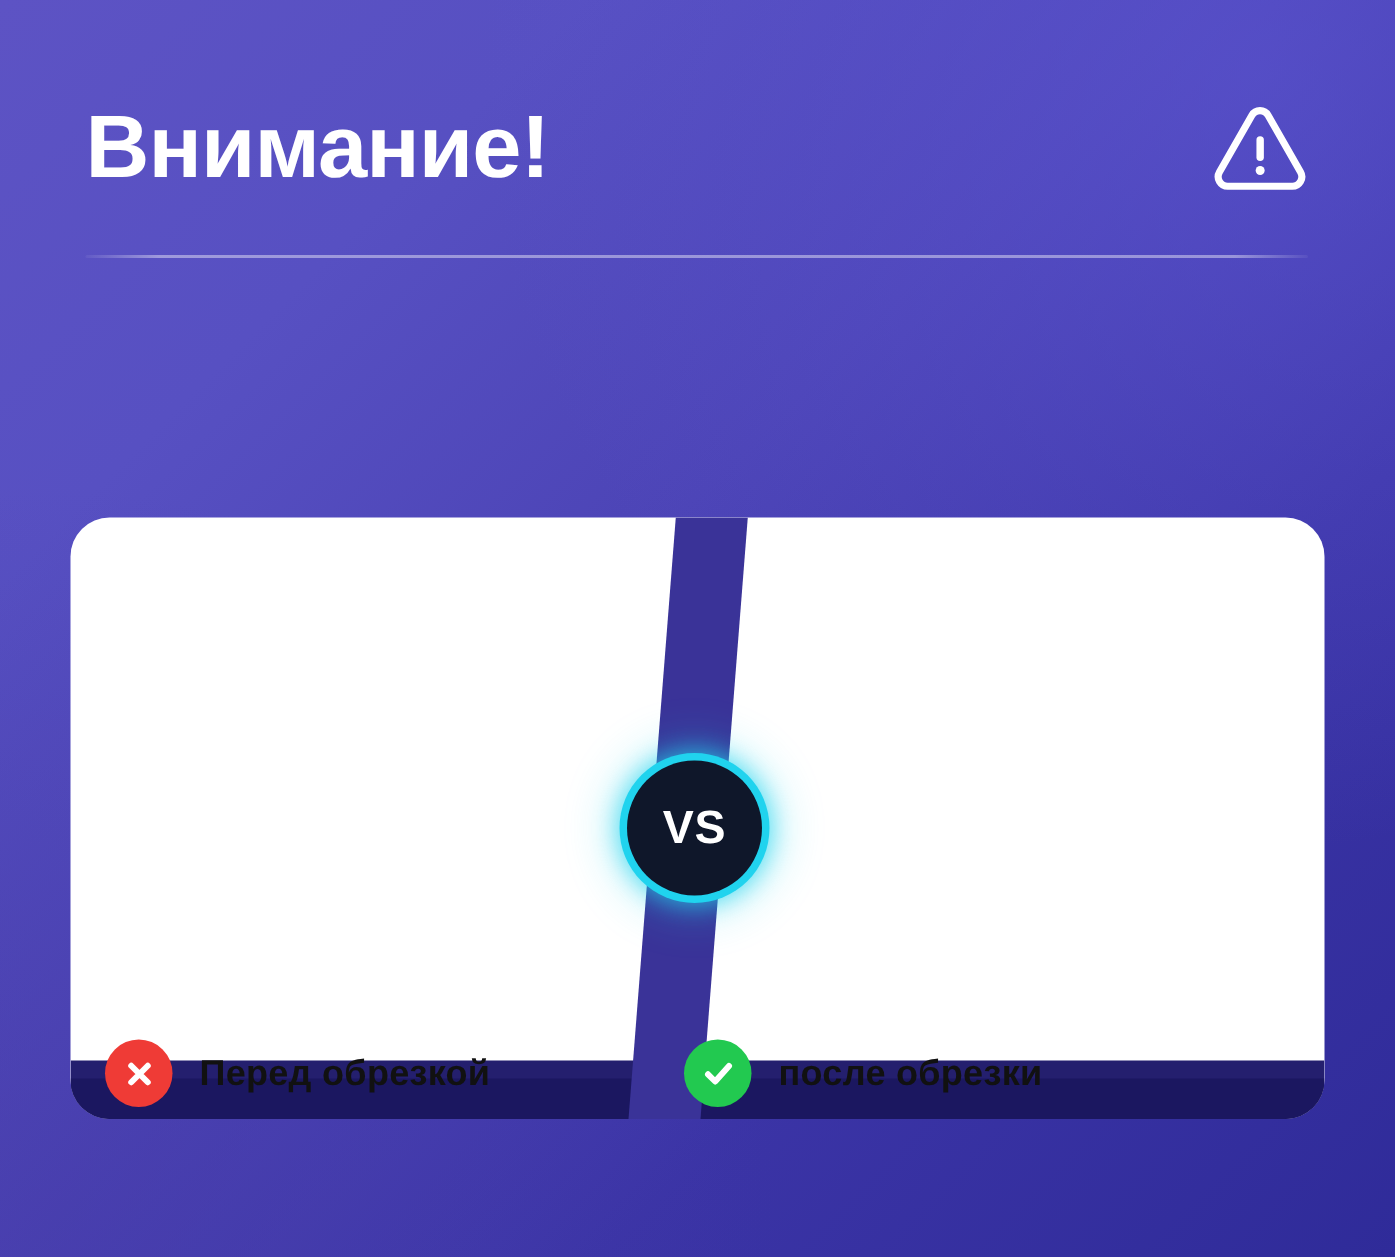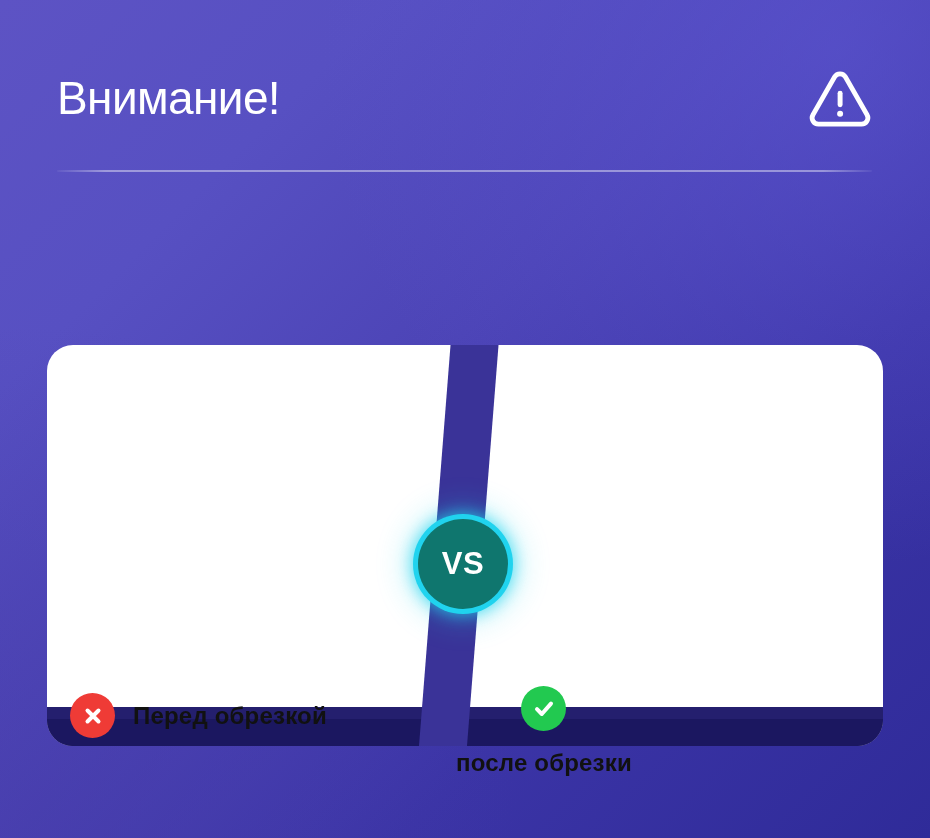--- a/index.html
+++ b/index.html
@@ -44,22 +44,22 @@
     left: 57px;
     top: 52px;
     right: 57px;
     height: 92px;
     display: flex;
     align-items: center;
     justify-content: space-between;
   }
   .title {
     color: #ffffff;
-    font-size: 46px;
-    font-weight: normal;
+    font-size: 59px;
+    font-weight: bold;
     letter-spacing: -0.6px;
     line-height: 1;
     white-space: nowrap;
   }
   .warn-icon { width: 66px; height: 62px; flex: 0 0 auto; }
 
   
   .divider {
     position: absolute;
     left: 57px;
@@ -105,25 +105,25 @@
     position: absolute;
     left: 0; top: 0;
     width: 100%; height: 100%;
     pointer-events: none;
   }
 
   
   .vs-badge {
     position: absolute;
     left: 418px;
-    top: 519px;
+    top: 507px;
     width: 90px;
     height: 90px;
     border-radius: 50%;
-    background: #0f766e;
+    background: #0f172a;
     display: flex;
     align-items: center;
     justify-content: center;
     color: #ffffff;
     font-size: 31px;
     font-weight: bold;
     letter-spacing: .5px;
     box-shadow:
       0 0 0 5px #20d3ee,
       0 0 14px 7px rgba(34,211,238,.62),
@@ -145,21 +145,21 @@
     position: absolute;
     top: 0;
     height: 59px;
     display: flex;
     align-items: center;
     gap: 18px;
     padding-left: 23px;
     pointer-events: auto;
   }
   .pill.left  { left: 0px;   }
-  .pill.right { left: 386px; flex-direction: column; }
+  .pill.right { left: 386px; }
 
   .badge-circle {
     width: 45px; height: 45px;
     border-radius: 50%;
     display: flex; align-items: center; justify-content: center;
     flex: 0 0 auto;
   }
   .badge-circle.bad  { background: #ef3b36; }
   .badge-circle.good { background: #22c950; }
 

